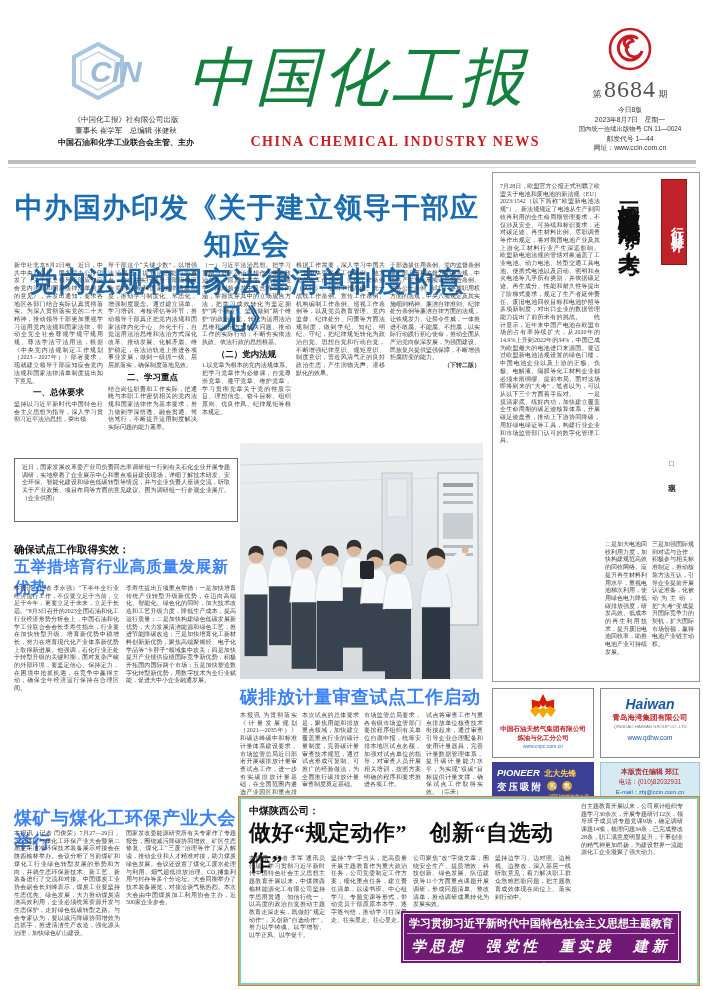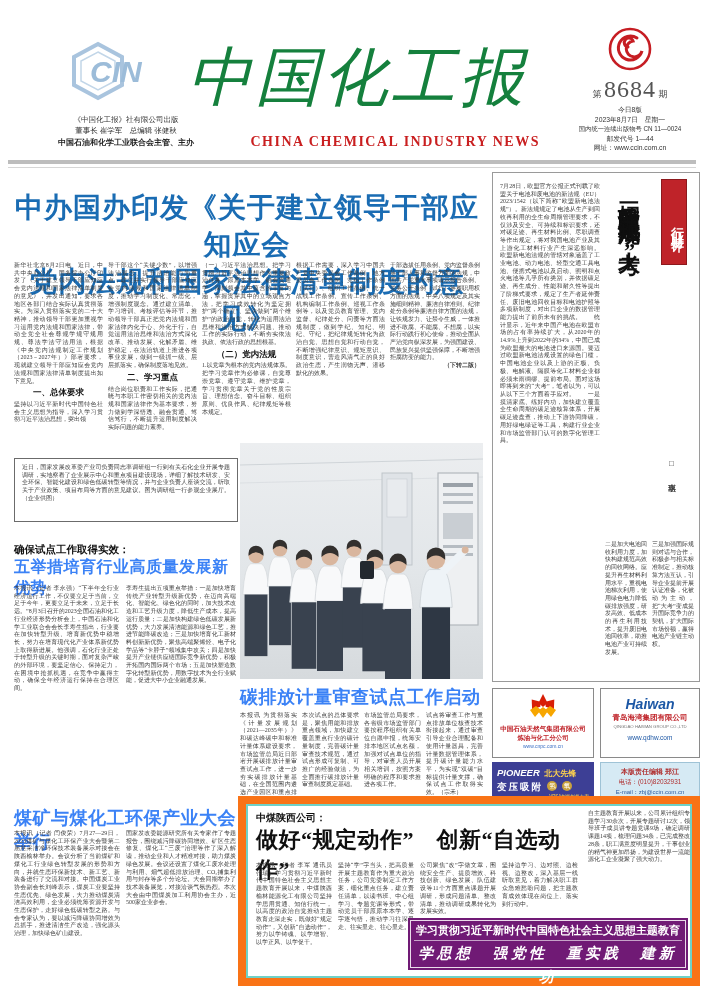--- a/index.html
+++ b/index.html
@@ -224,21 +224,21 @@
   </div>
 
   <div class="abs hl-sans" style="left:14px;top:806px;width:222px;font-size:18px;letter-spacing:0.5px;">煤矿与煤化工环保产业大会举行</div>
   <div class="abs tiny" style="left:14px;top:830px;width:106px;height:152px;">
       <div>本报讯（记者 闫俊荣）7月27—29日，2023煤矿与煤化工环保产业大会暨第二届慧采洁净环保技术装备展示对接会在陕西榆林举办。会议分析了当前煤矿和煤化工行业绿色转型发展的形势和方向，并就生态环保新技术、新工艺、新装备进行了交流和对接。中国煤炭工业协会副会长刘峰表示，煤炭工业要坚持生态优先、绿色发展，大力推动煤炭清洁高效利用，企业必须统筹资源开发与生态保护，走好绿色低碳转型之路。与会专家认为，要以减污降碳协同增效为总抓手，推进清洁生产改造，强化源头治理，加快绿色矿山建设。</div>
     </div>
   <div class="abs tiny" style="left:126px;top:830px;width:110px;height:152px;">
       <div>国家发改委能源研究所有关专家作了专题报告，围绕减污降碳协同增效、矿区生态修复、煤化工“三废”治理等作了深入解读，推动企业和人才精准对接，助力煤炭绿色发展。会议还设置了煤化工废水处理与利用、烟气超低排放治理、CO₂捕集利用与封存等多个分论坛。大会同期举办了技术装备展览，对接洽谈气氛热烈。本次大会由中国煤炭加工利用协会主办，近500家企业参会。</div>
     </div>
 
-  <div class="abs" style="left:238px;top:796px;width:462px;height:190px;border:8px solid #f97316;box-sizing:border-box;">
+  <div class="abs" style="left:238px;top:796px;width:462px;height:190px;border:1px solid #f97316;box-sizing:border-box;">
     <div style="position:relative;width:100%;height:100%;border:2px solid #6fd1c7;box-sizing:border-box;background:#ffffff;">
 
       <div class="abs kicker" style="left:8px;top:5px;font-size:10px;">中煤陕西公司：</div>
       <div class="abs hl-serif" style="left:8px;top:19px;width:332px;font-size:22px;letter-spacing:0.5px;">做好“规定动作”　创新“自选动作”</div>
 
       <div class="abs tiny" style="left:8px;top:56px;width:76px;height:112px;">
           <div>本报讯（记者 李军 通讯员 张瑞）学习贯彻习近平新时代中国特色社会主义思想主题教育开展以来，中煤陕西榆林能源化工有限公司坚持学思用贯通、知信行统一，以高度的政治自觉推动主题教育走深走实，既做好“规定动作”，又创新“自选动作”，努力以学铸魂、以学增智、以学正风、以学促干。</div>
         </div>
       <div class="abs tiny" style="left:90px;top:56px;width:76px;height:112px;">
           <div>坚持“学”字当头，把高质量开展主题教育作为重大政治任务，公司党委制定工作方案，细化重点任务，建立责任清单，以读书班、中心组学习、专题党课等形式，带动党员干部原原本本学、逐字逐句悟，推动学习往深里走、往实里走、往心里走。</div>

